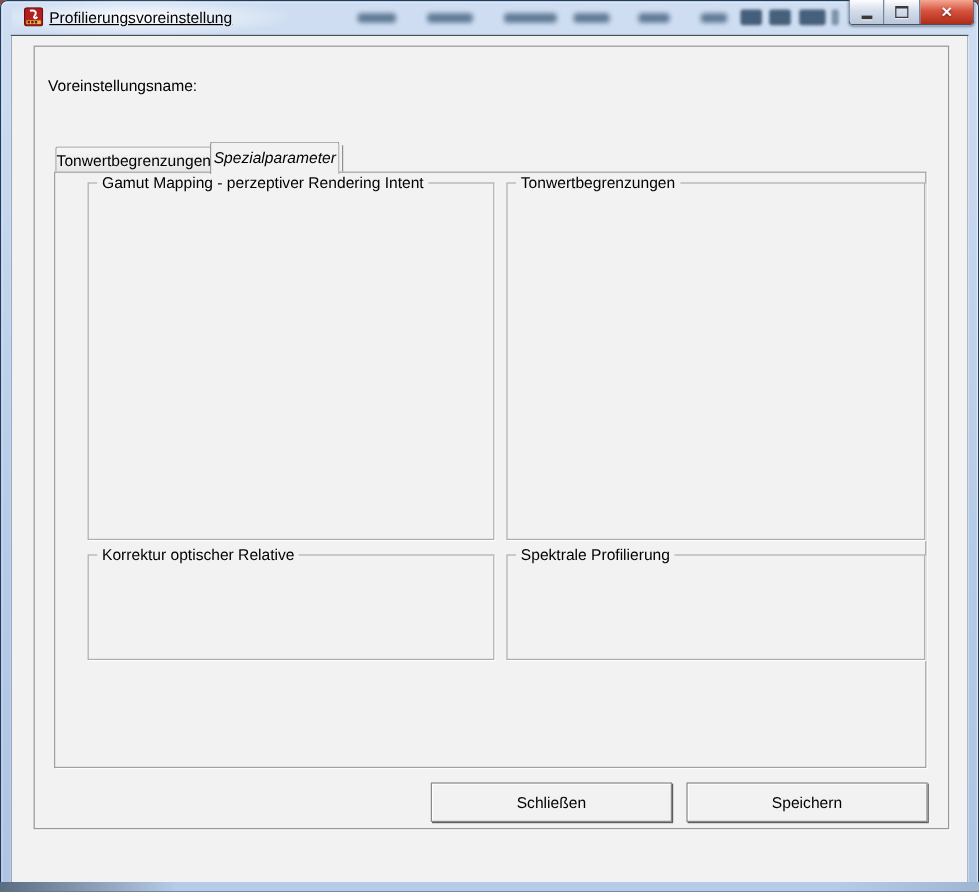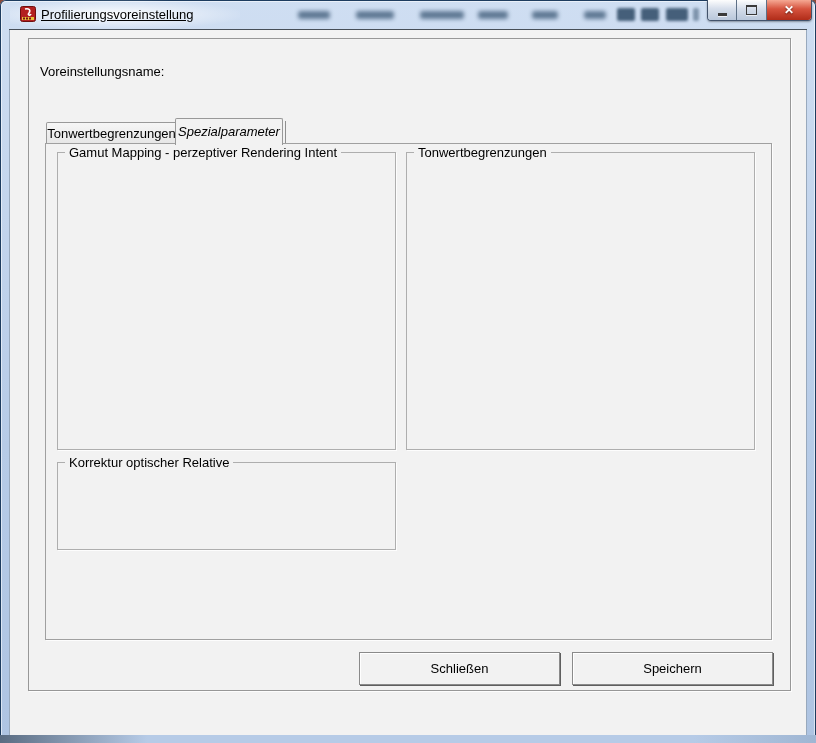--- a/index.html
+++ b/index.html
@@ -36,21 +36,21 @@
   .form-frame{position:absolute;left:28px;top:38px;width:761px;height:651px;
        border:1px solid #979797;box-shadow:1px 1px 0 rgba(255,255,255,.8);}
   .lbl{position:absolute;font-size:13px;color:#000;white-space:nowrap;}
   .textbox{position:absolute;background:#fff;border:1px solid #5f5f5f;}
   .textbox .tval{display:block;font-size:13px;padding-left:6px;color:#000;}
   .tab{position:absolute;font-size:13px;text-align:center;border:1px solid #999;border-bottom:none;
        border-radius:2px 2px 0 0;background:linear-gradient(#f6f6f6,#e6e6e6);z-index:2;}
   .tab.active{background:#f2f2f2;z-index:4;}
   .page{position:absolute;left:45px;top:143px;width:725px;height:495px;background:#f2f2f2;
        border:1px solid #a0a0a0;box-shadow:1px 1px 0 rgba(255,255,255,.85);z-index:3;}
-  .group{position:absolute;border:1px solid #aeaeae;box-shadow:1px 1px 0 rgba(255,255,255,.8);z-index:5;}
+  .group{position:absolute;border:1px solid #aeaeae;box-shadow:1px 1px 0 rgba(255,255,255,.8);z-index:5;margin-left:16px;}
   .gtitle{position:absolute;top:-8px;left:7px;background:#f2f2f2;padding:0 4px;font-size:13px;white-space:nowrap;}
   .abs{position:absolute;}
   .radio{position:absolute;width:13px;height:13px;border-radius:50%;background:#fff;border:1px solid #6f6f6f;
        box-shadow:inset 1px 1px 2px rgba(0,0,0,.28);}
   .radio.sel::after{content:"";display:block;width:5px;height:5px;border-radius:50%;background:#111;margin:3px 0 0 3px;}
   .spin{position:absolute;background:#fff;border:1px solid #6e6e6e;display:flex;}
   .spin-val{flex:1;font-size:13px;line-height:22px;padding-left:5px;}
   .spin-btns{width:15px;display:flex;flex-direction:column;justify-content:space-between;padding:1px;}
   .spin-btn{height:9px;background:#f1f1f1;border:1px solid #9a9a9a;display:flex;align-items:center;justify-content:center;
        box-shadow:inset 1px 1px 0 #fff;}
@@ -379,20 +379,23 @@
     <span class="gtitle">Korrektur optischer Relative</span>
   </div>
   <div class="track" style="left:68px;top:505px;width:225px;"></div>
   <div class="thumb" style="left:72px;top:495px;"></div>
   <div class="valbox" style="left:302px;top:491px;width:77px;height:29px;">
     <span class="tval" style="line-height:29px;">0</span>
   </div>
   <span class="lbl" style="left:66px;top:524px;">min</span>
   <span class="lbl" style="left:193px;top:524px;width:100px;text-align:right;">max</span>
 
+  <div class="group" style="left:406px;top:462px;width:347px;height:86px;">
+    <span class="gtitle">Spektrale Profilierung</span>
+  </div>
   <span class="lbl" style="left:420px;top:502px;">Beleuchtung:</span>
   <div class="combo" style="left:512px;top:496px;width:231px;height:26px;">
     <span class="combo-text">D50</span>
     <div class="combo-btn">
       <i class="tri down"></i>
     </div>
   </div>
 
   <div class="btn" style="left:359px;top:652px;">
     <span>Schließen</span>

